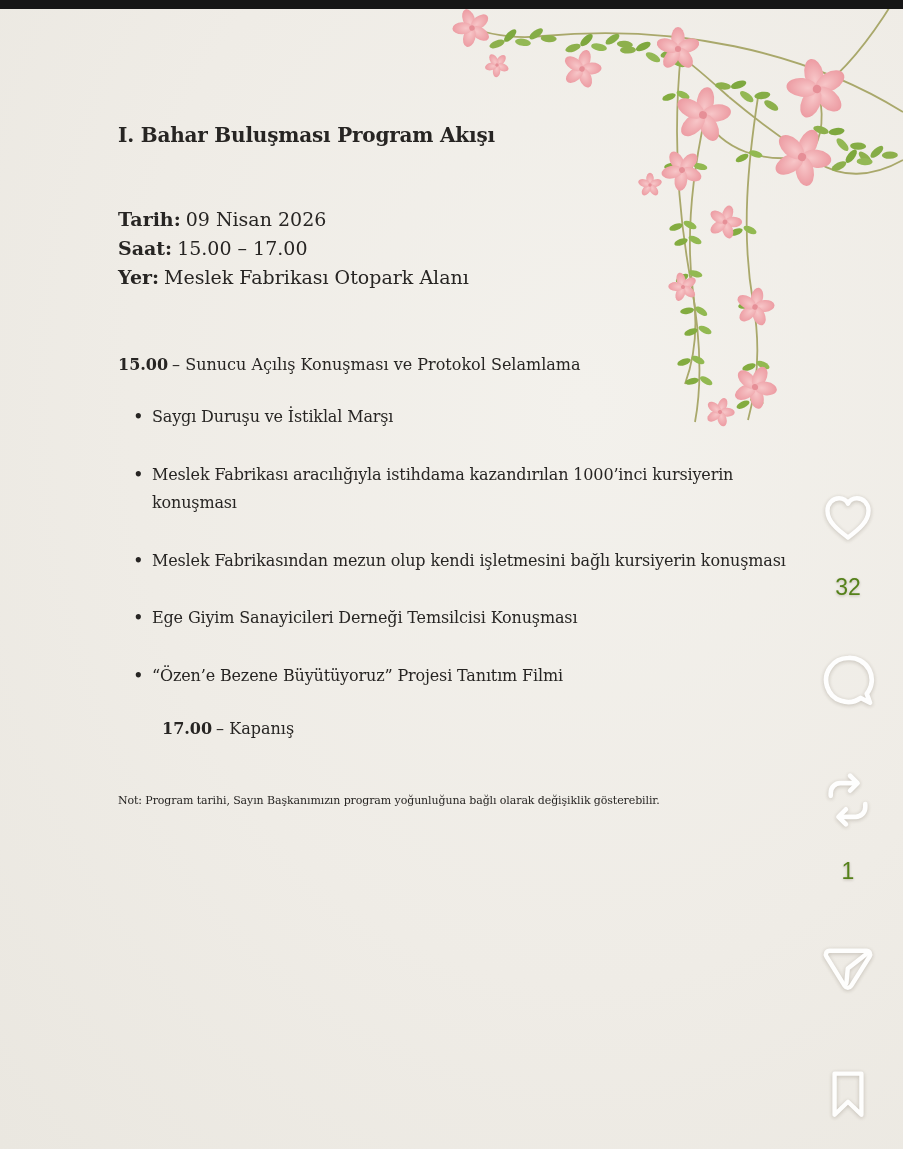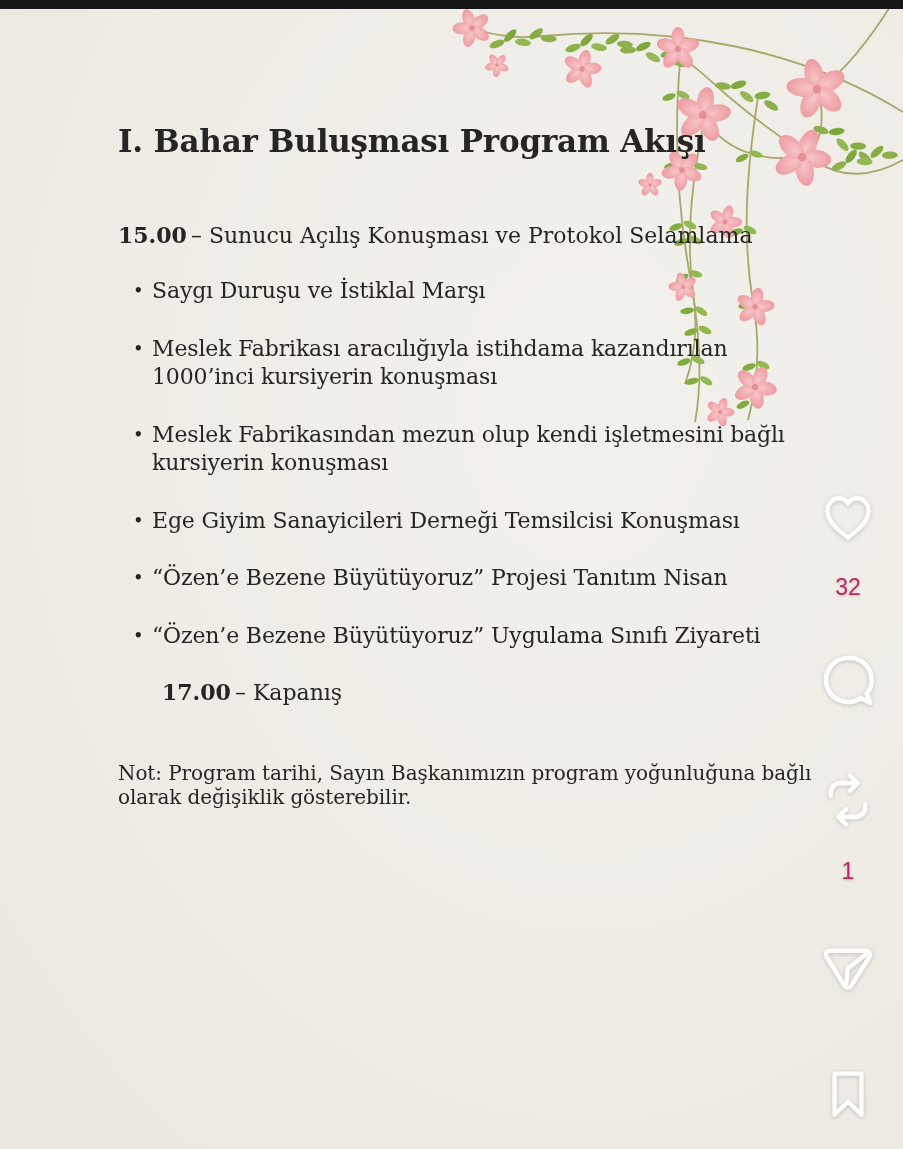--- a/index.html
+++ b/index.html
@@ -6,43 +6,43 @@
   html,body { width:903px; height:1149px; }
   body {
     position:relative; overflow:hidden;
     font-family:"DejaVu Serif", serif;
     color:#272523;
     background:radial-gradient(ellipse at 65% 35%, #f3f1ec 0%, #efece6 55%, #eae7e0 100%);
   }
   .topbar { position:absolute; top:0; left:0; width:100%; height:9px; background:#161616; z-index:6; }
   .floral { position:absolute; top:2px; right:0; width:480px; height:448px; z-index:1; }
   .doc { position:absolute; left:118px; top:0; width:700px; z-index:2; }
-  .title { font-size:31px; font-weight:700; letter-spacing:-0.2px; margin-top:123px; }
+  .title { font-size:20px; font-weight:700; letter-spacing:-0.2px; margin-top:123px; }
   .meta { margin-top:58px; font-size:19px; line-height:29px; }
   .meta b { margin-right:5px; }
-  .timeline { font-size:22px; margin-top:63px; }
+  .timeline { font-size:16px; margin-top:63px; }
   .timeline b { margin-right:4px; letter-spacing:0; }
   .agenda { list-style:none; margin-top:29px; max-width:700px; }
   .agenda li {
     position:relative; padding-left:34px; max-width:694px;
-    font-size:22px; line-height:28.5px; letter-spacing:-0.15px;
+    font-size:16px; line-height:28.5px; letter-spacing:-0.15px;
     margin-bottom:29px;
   }
   .agenda li::before { content:"•"; position:absolute; left:15px; font-size:18px; }
   .closing { margin-top:26px;margin-left:44px; }
-  .note { margin-top:56px; font-size:20px; letter-spacing:-0.1px; }
+  .note { margin-top:56px; font-size:11px; letter-spacing:-0.1px; }
   .rail { position:absolute; right:0; top:0; width:110px; height:100%; z-index:5; }
   .rail-btn { position:absolute; left:50%; transform:translateX(-50%); cursor:pointer; }
   .rail-btn svg {
     fill:none; stroke:#fff; stroke-linecap:round; stroke-linejoin:round; opacity:0.96;
     filter:drop-shadow(0 1px 2px rgba(140,130,118,0.45));
   }
   .count {
     position:absolute; left:0; width:100%; text-align:center;
-    font-family:"Liberation Sans", sans-serif; font-size:23px; color:#be185d; opacity:0.95;
+    font-family:"Liberation Sans", sans-serif; font-size:23px; color:#4d7c0f; opacity:0.95;
     text-shadow:0 1px 3px rgba(140,130,118,0.5);
   }
 </style>
 </head>
 <body>
 
 <div class="topbar"></div>
 
 <svg class="floral" viewBox="0 0 480 448" aria-hidden="true">
   <defs>
@@ -114,30 +114,34 @@
   <use href="#flower" transform="translate(302,220) scale(0.7) rotate(18)"></use>
   <use href="#flower" transform="translate(260,285) scale(0.6) rotate(-15)"></use>
   <use href="#flower" transform="translate(332,305) scale(0.8) rotate(12)"></use>
   <use href="#flower" transform="translate(332,385) scale(0.9) rotate(170)"></use>
   <use href="#flower" transform="translate(297,410) scale(0.6) rotate(20)"></use>
 </svg>
 
 <main class="doc">
   <h1 class="title">I. Bahar Buluşması Program Akışı</h1>
 
+  <div class="meta">
+    <div class="meta-row"><b>Tarih:</b><span>09 Nisan 2026</span></div>
+    <div class="meta-row"><b>Saat:</b><span>15.00 – 17.00</span></div>
+    <div class="meta-row"><b>Yer:</b><span>Meslek Fabrikası Otopark Alanı</span></div>
+  </div>
 
   <p class="timeline"><b>15.00</b><span>– Sunucu Açılış Konuşması ve Protokol Selamlama</span></p>
 
   <ul class="agenda">
     <li>Saygı Duruşu ve İstiklal Marşı</li>
     <li>Meslek Fabrikası aracılığıyla istihdama kazandırılan 1000’inci kursiyerin konuşması</li>
     <li>Meslek Fabrikasından mezun olup kendi işletmesini bağlı kursiyerin konuşması</li>
     <li>Ege Giyim Sanayicileri Derneği Temsilcisi Konuşması</li>
-    <li>“Özen’e Bezene Büyütüyoruz” Projesi Tanıtım Nisan</li>
-    <li>“Özen’e Bezene Büyütüyoruz” Uygulama Sınıfı Ziyareti</li>
+    <li>“Özen’e Bezene Büyütüyoruz” Projesi Tanıtım Filmi</li>
   </ul>
 
   <p class="timeline closing"><b>17.00</b><span>– Kapanış</span></p>
 
   <p class="note">Not: Program tarihi, Sayın Başkanımızın program yoğunluğuna bağlı olarak değişiklik gösterebilir.</p>
 </main>
 
 <aside class="rail">
   <div class="rail-btn" style="top:489px">
     <svg width="58" height="56" viewBox="0 0 24 24" stroke-width="1.9">

